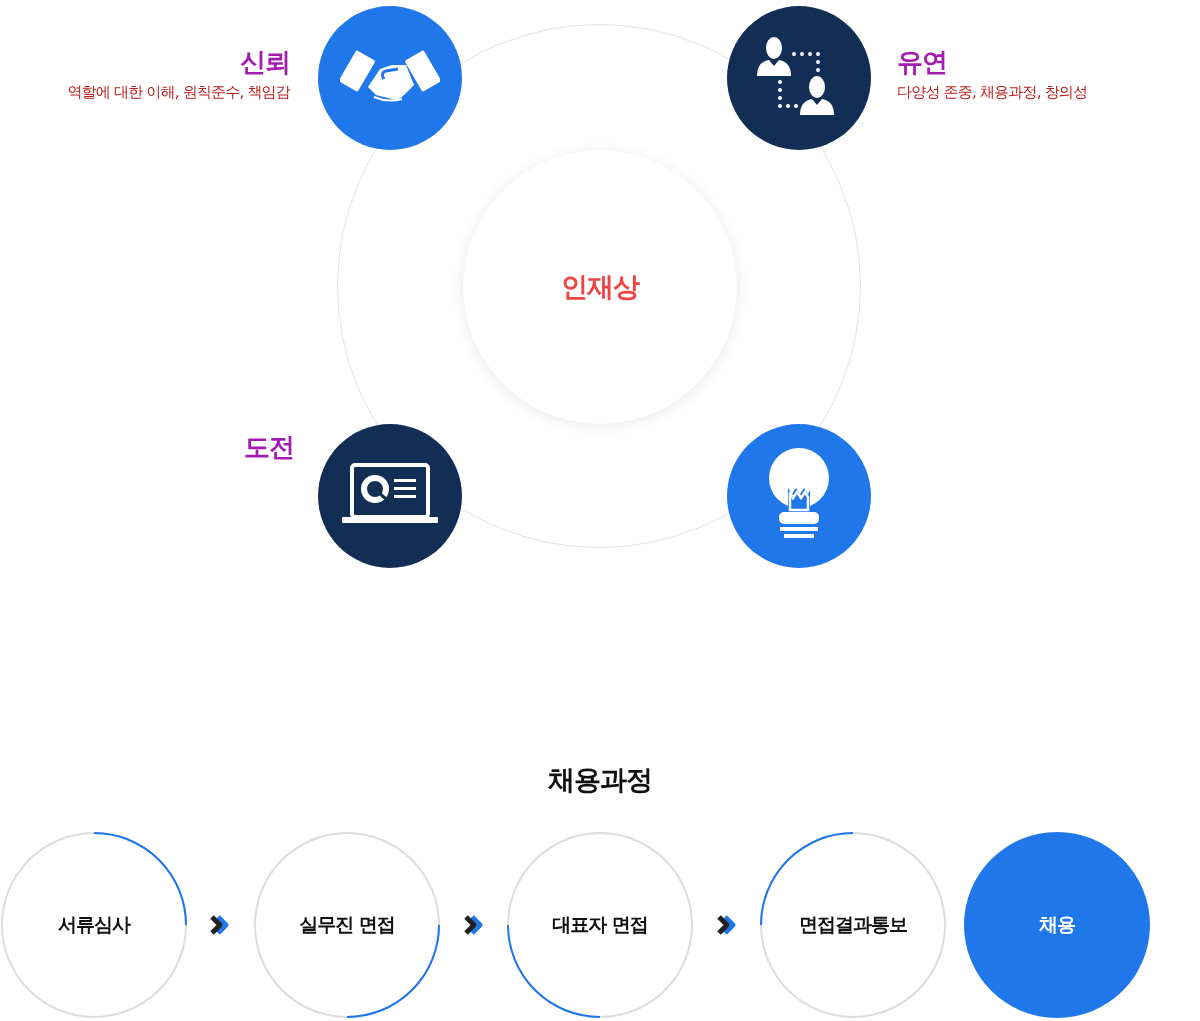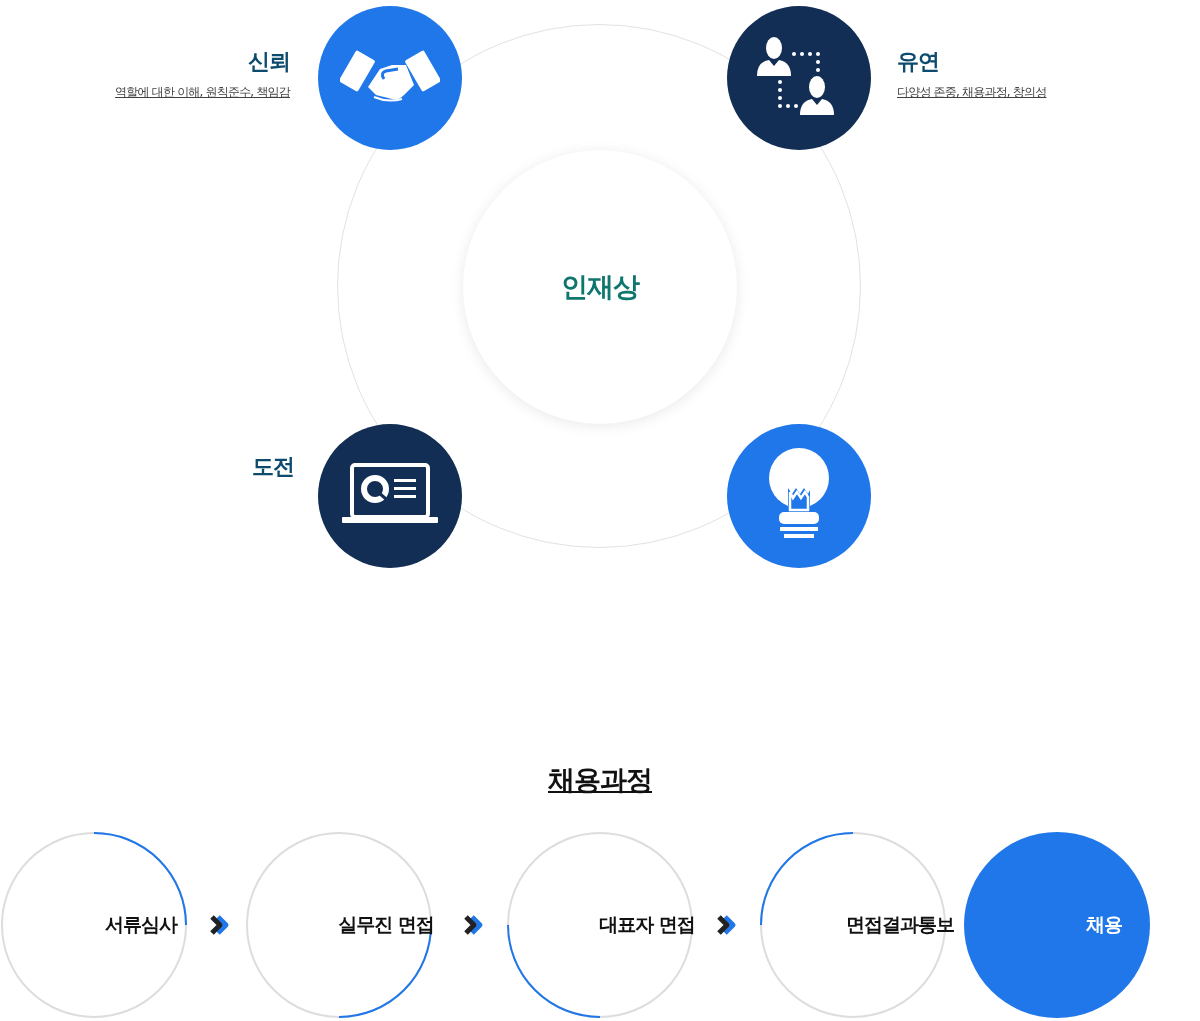--- a/index.html
+++ b/index.html
@@ -4,37 +4,37 @@
 <style>
   html, body { margin:0; padding:0; background:#ffffff; }
   body { width:1200px; height:1021px; position:relative; overflow:hidden;
          font-family:"DejaVu Sans", "Liberation Sans", sans-serif; color:#111; }
   .abs { position:absolute; }
   .outer-ring { left:337px; top:24px; width:524px; height:524px; border-radius:50%;
                 border:1px solid #e2e2e2; box-sizing:border-box; }
   .center-circle { left:463px; top:150px; width:274px; height:274px; border-radius:50%;
                    background:#fff; box-shadow:0 2px 14px rgba(0,0,0,0.09);
                    display:flex; align-items:center; justify-content:center; }
-  .center-title { font-size:27px; font-weight:bold; letter-spacing:-1px; color:#0f766e; }
+  .center-title { font-size:27px; font-weight:bold; letter-spacing:-1px; color:#ef4444; }
   .icon-circle { width:144px; height:144px; border-radius:50%; display:flex;
                  align-items:center; justify-content:center; }
   .blue { background:#1f77ea; }
   .navy { background:#132e54; }
   .value-block { position:absolute; }
   .value-block.left { text-align:right; }
   .value-block.right { text-align:left; }
-  .value-title { font-size:22px; font-weight:bold; letter-spacing:-1px; line-height:30px; color:#0c4a6e; }
-  .value-desc { font-size:12px; line-height:31px; letter-spacing:-0.8px; color:#404040; white-space:pre-line;text-decoration:underline; }
+  .value-title { font-size:26px; font-weight:bold; letter-spacing:-1px; line-height:30px; color:#a21caf; }
+  .value-desc { font-size:15px; line-height:31px; letter-spacing:-0.8px; color:#b91c1c; white-space:pre-line; }
   .process-title { left:0; width:1200px; top:762px; text-align:center; font-size:27px;
-                   font-weight:bold; letter-spacing:-1px; color:#111;text-decoration:underline; }
+                   font-weight:bold; letter-spacing:-1px; color:#111; }
   .step { position:absolute; top:832px; width:186px; height:186px; }
   .step svg { position:absolute; left:0; top:0; }
   .step-label { position:absolute; left:0; top:0; width:186px; height:186px; display:flex;
                 align-items:center; justify-content:center; font-size:19px; font-weight:bold;
-                letter-spacing:-1px; color:#111;padding-left:47px; }
+                letter-spacing:-1px; color:#111; }
   .step.final .step-label { color:#fff; }
   .arrow { position:absolute; top:913px; width:26px; height:24px; }
 </style>
 </head>
 <body>
 
 <div class="abs outer-ring"></div>
 
 <div class="abs center-circle">
   <span class="center-title">인재상</span>
@@ -87,21 +87,21 @@
   <svg width="100" height="70" viewBox="0 0 100 70">
     <rect x="12" y="4" width="76" height="52" rx="3" fill="none" stroke="#fff" stroke-width="4"></rect>
     <rect x="2" y="56" width="96" height="6" rx="1" fill="#fff"></rect>
     <circle cx="35" cy="28" r="11" fill="none" stroke="#fff" stroke-width="6"></circle>
     <path d="M38 31 L46 38" stroke="#132e54" stroke-width="3"></path>
     <rect x="54" y="18" width="22" height="3" fill="#fff"></rect>
     <rect x="54" y="26" width="22" height="3" fill="#fff"></rect>
     <rect x="54" y="34" width="22" height="3" fill="#fff"></rect>
   </svg>
 </div>
-<div class="value-block left" style="right:906px;top:452px;">
+<div class="value-block left" style="right:906px;top:432px;">
   <div class="value-title">도전</div>
 </div>
 
 <div class="abs icon-circle blue" style="left:727px;top:424px;">
   <svg width="70" height="100" viewBox="0 0 70 100">
     <circle cx="35" cy="32" r="30" fill="#fff"></circle>
     <path d="M24 42 L28 48 L32 42 L36 48 L40 42 L44 48 L46 44 L46 66 L24 66 Z" fill="#1f77ea"></path>
     <path d="M26 46 L29 52 L33 46 L37 52 L41 46 L44 51 L44 64 L26 64 Z" fill="none" stroke="#fff" stroke-width="2.5"></path>
     <rect x="15" y="66" width="40" height="12" rx="5" fill="#fff"></rect>
     <rect x="16" y="81" width="38" height="4" fill="#fff"></rect>
@@ -121,21 +121,21 @@
   <div class="step-label">서류심사</div>
 </div>
 
 <div class="arrow" style="left:208px;">
   <svg width="26" height="24" viewBox="0 0 26 24">
     <path d="M10 4 L18 12 L10 20" fill="none" stroke="#1f77ea" stroke-width="5" stroke-linejoin="round"></path>
     <path d="M4 4 L12 12 L4 20" fill="none" stroke="#222" stroke-width="5" stroke-linejoin="round"></path>
   </svg>
 </div>
 
-<div class="step" style="left:246px;">
+<div class="step" style="left:254px;">
   <svg width="186" height="186" viewBox="0 0 186 186">
     <circle cx="93" cy="93" r="92" fill="none" stroke="#dddddd" stroke-width="2"></circle>
     <path d="M185 93 A92 92 0 0 1 93 185" fill="none" stroke="#1f77ea" stroke-width="2"></path>
   </svg>
   <div class="step-label">실무진 면접</div>
 </div>
 
 <div class="arrow" style="left:462px;">
   <svg width="26" height="24" viewBox="0 0 26 24">
     <path d="M10 4 L18 12 L10 20" fill="none" stroke="#1f77ea" stroke-width="5" stroke-linejoin="round"></path>

